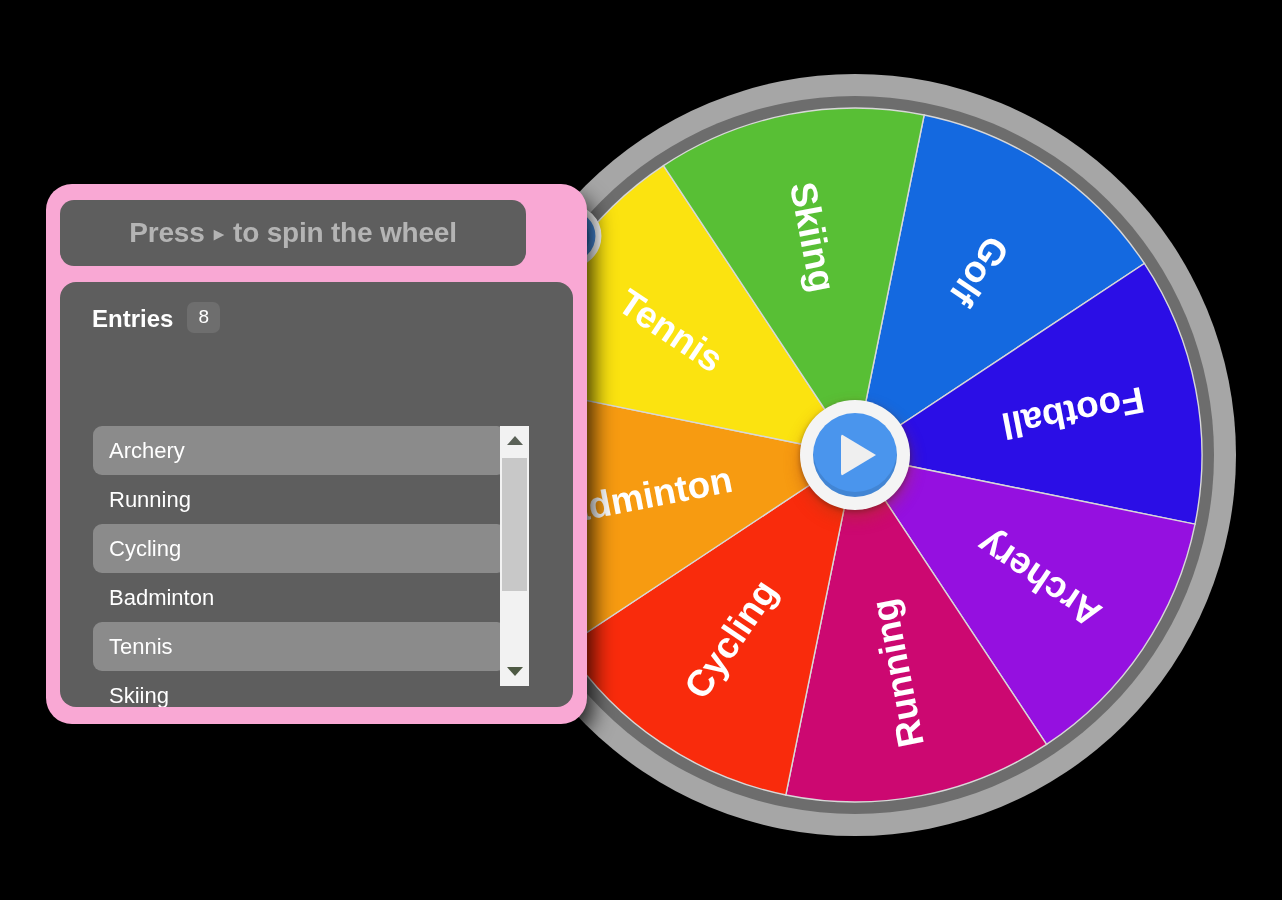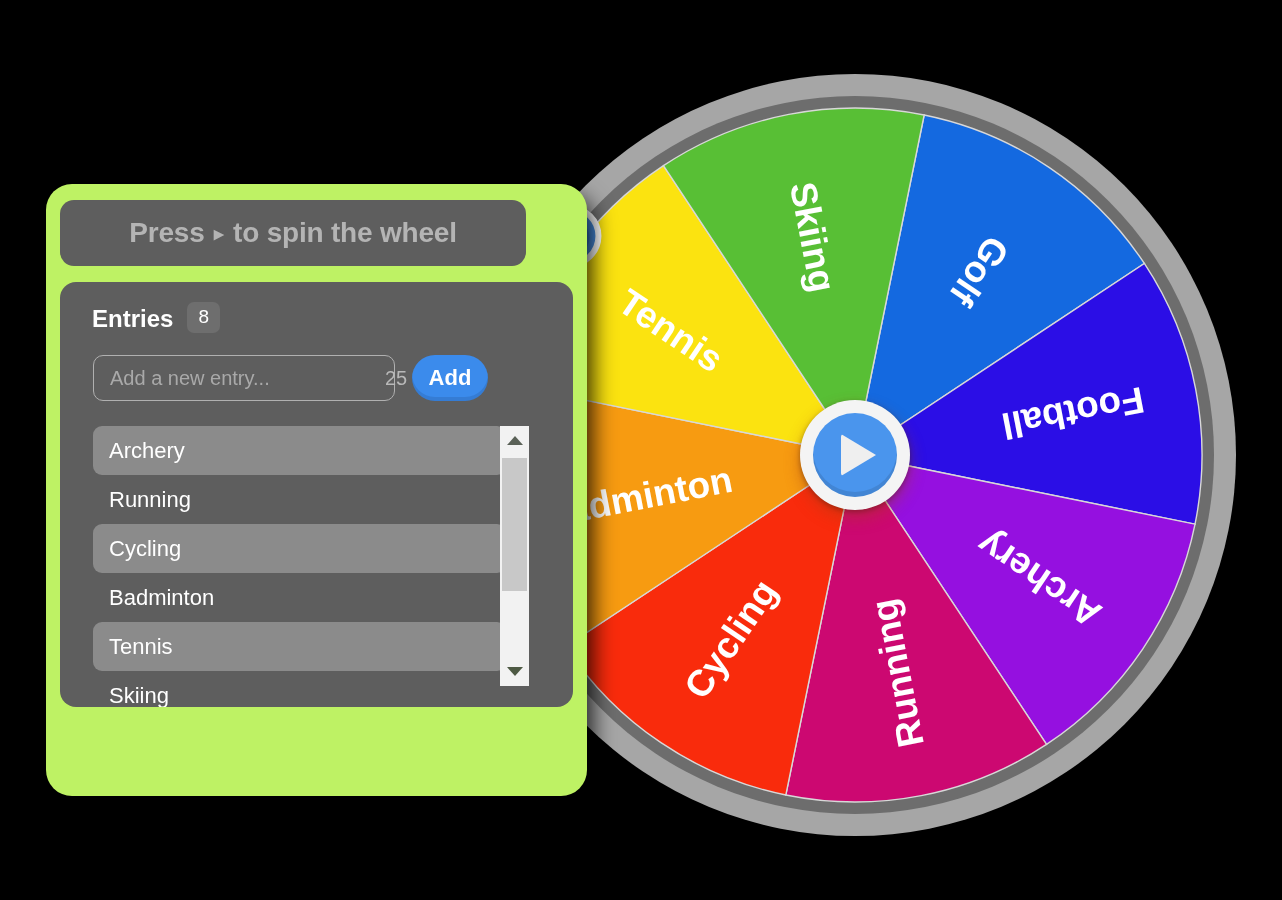--- a/index.html
+++ b/index.html
@@ -78,22 +78,22 @@
     transform: rotate(135deg);
   }
   #pointer-pin svg { display:block; }
 
   
   #panel {
     position: absolute;
     left: 46px;
     top: 184px;
     width: 541px;
-    height: 612px;
-    background: #bef264;
+    height: 540px;
+    background: #f9a8d4;
     border-radius: 26px;
     box-shadow: 6px 12px 22px rgba(0,0,0,0.8);
   }
   #result-bar {
     position: absolute;
     left: 14px;
     top: 16px;
     width: 466px;
     height: 66px;
     background: #5e5e5e;
@@ -309,27 +309,20 @@
     </div>
   </div>
 
   <div id="entries-card">
 
     <div id="entries-header">
       <span id="entries-title">Entries</span>
       <span id="entries-count">8</span>
     </div>
 
-    <div id="add-row">
-      <div id="entry-input-wrap">
-        <input id="entry-input" type="text" placeholder="Add a new entry..." style="">
-        <span id="char-counter">25</span>
-      </div>
-      <button id="add-button">Add</button>
-    </div>
 
     <div id="entries-list-wrap">
         <div class="entry-row alt">
           <span>Archery</span>
         </div>
         <div class="entry-row">
           <span>Running</span>
         </div>
         <div class="entry-row alt">
           <span>Cycling</span>

